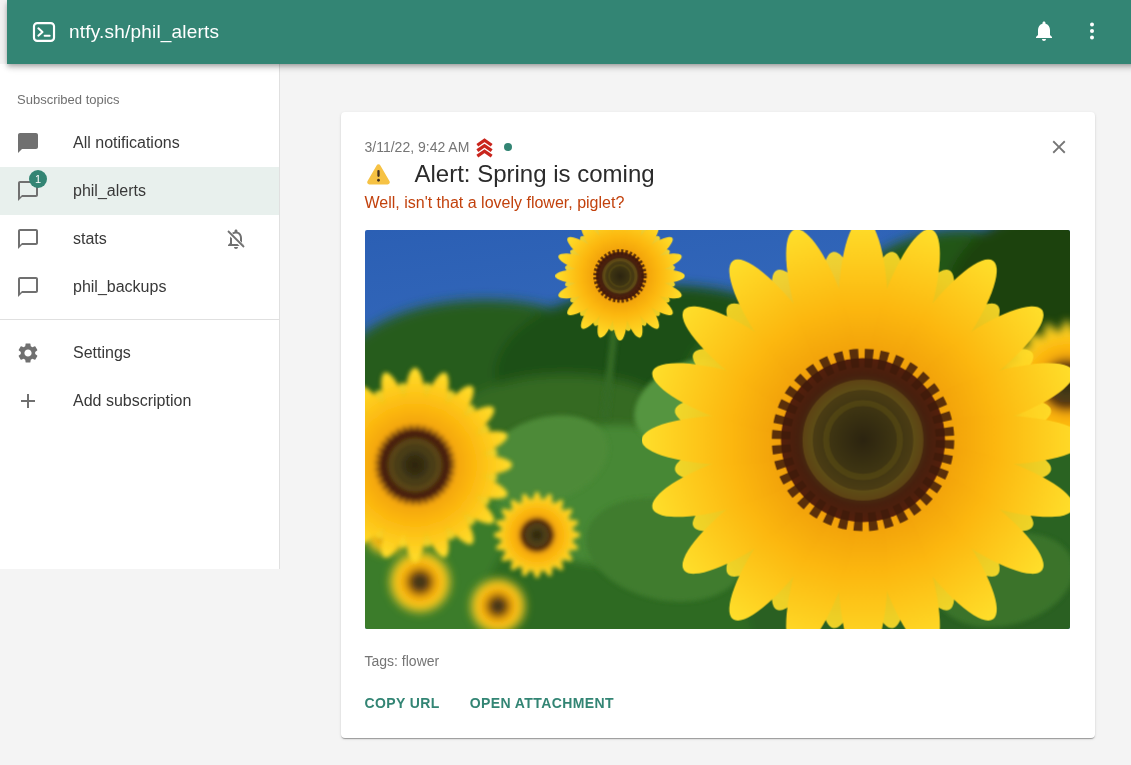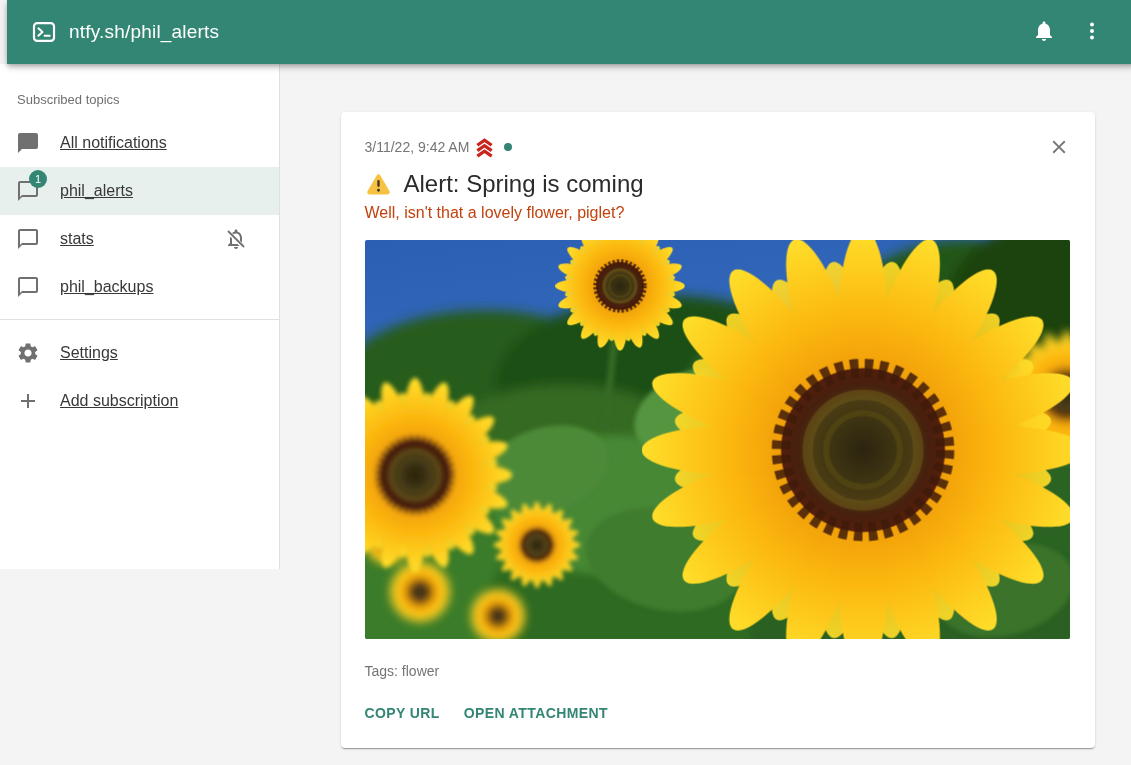--- a/index.html
+++ b/index.html
@@ -18,47 +18,47 @@
     justify-content:center; border-radius:50%; cursor:pointer; background:none; border:none; }
 
   
   .sidebar { position:absolute; top:64px; left:0; width:280px; height:505px;
     background:#fff; border-right:1px solid #e0e0e0; }
   .section-label { padding:28px 16px 12px 17px; font-size:13px; color:#707070; }
   .side-row { position:relative; height:48px; display:flex; align-items:center;
     padding:0 16px; cursor:pointer; color:#383838; font-size:16px; }
   .side-row.selected { background:#e8f0ed; }
   .side-row .row-icon { width:24px; height:24px; color:#707070; flex:none; }
-  .side-row .row-label { margin-left:20px; white-space:nowrap;text-decoration:underline; }
+  .side-row .row-label { margin-left:33px; white-space:nowrap; }
   .side-row .row-right { position:absolute; right:31px; top:12px; width:24px; height:24px; color:#707070; }
   .badge { position:absolute; left:29px; top:3px; min-width:18px; height:18px;
     border-radius:9px; background:#338574; color:#fff; font-size:11px; font-weight:500;
     display:flex; align-items:center; justify-content:center; padding:0 4px; }
   .divider { border:none; border-top:1px solid #e0e0e0; margin:8px 0; }
   .links { padding-top:1px;text-align:center; }
 
   
   .main { position:absolute; top:64px; left:292px; width:851px; height:701px;
     background:#f4f4f4; overflow:hidden; }
   .card { width:754px; margin:48px auto 0; background:#fff; border-radius:4px;
     padding:26px 24px 24px; position:relative;
     box-shadow:0 2px 1px -1px rgba(0,0,0,.2),0 1px 1px 0 rgba(0,0,0,.14),0 1px 3px 0 rgba(0,0,0,.12); }
   .meta-row { display:flex; align-items:center; height:18px; color:#757575; font-size:14px; }
   .meta-row .prio { margin-left:5px; display:flex; align-items:center; }
   .unread-dot { width:8px; height:8px; border-radius:50%; background:#338574; margin-left:9px; }
   .close-btn { position:absolute; top:24px; right:24px; width:24px; height:24px;
     display:flex; align-items:center; justify-content:center; cursor:pointer;
     background:none; border:none; color:#757575; }
-  .card-title { margin-top:12px; font-size:24px; font-weight:400; color:#2b2b2b;
-    line-height:32px; display:flex; align-items:center; gap:12px; }
+  .card-title { margin-top:2px; font-size:24px; font-weight:400; color:#2b2b2b;
+    line-height:32px; display:flex; align-items:center; gap:23px; }
   .card-body { margin-top:2px; font-size:16px; color:#c2410c; line-height:22px; }
   .attachment { margin-top:16px; width:705px; height:399px; border-radius:2px;
     overflow:hidden; display:block; cursor:pointer; }
   .tags-line { margin-top:23px; font-size:14px; color:#757575; line-height:18px; }
-  .actions-row { margin-top:22px; display:flex; gap:24px; }
+  .actions-row { margin-top:22px; display:flex; gap:30px; }
   .text-btn { background:none; border:none; color:#338574; font-size:14px;
     font-weight:700; letter-spacing:.4px; cursor:pointer; padding:0;
     font-family:"Liberation Sans", sans-serif; line-height:22px; }
 </style>
 </head>
 <body>
 
 <header class="app-bar">
   <span class="logo">
     <svg width="26" height="26" viewBox="0 0 24 24" fill="none">

